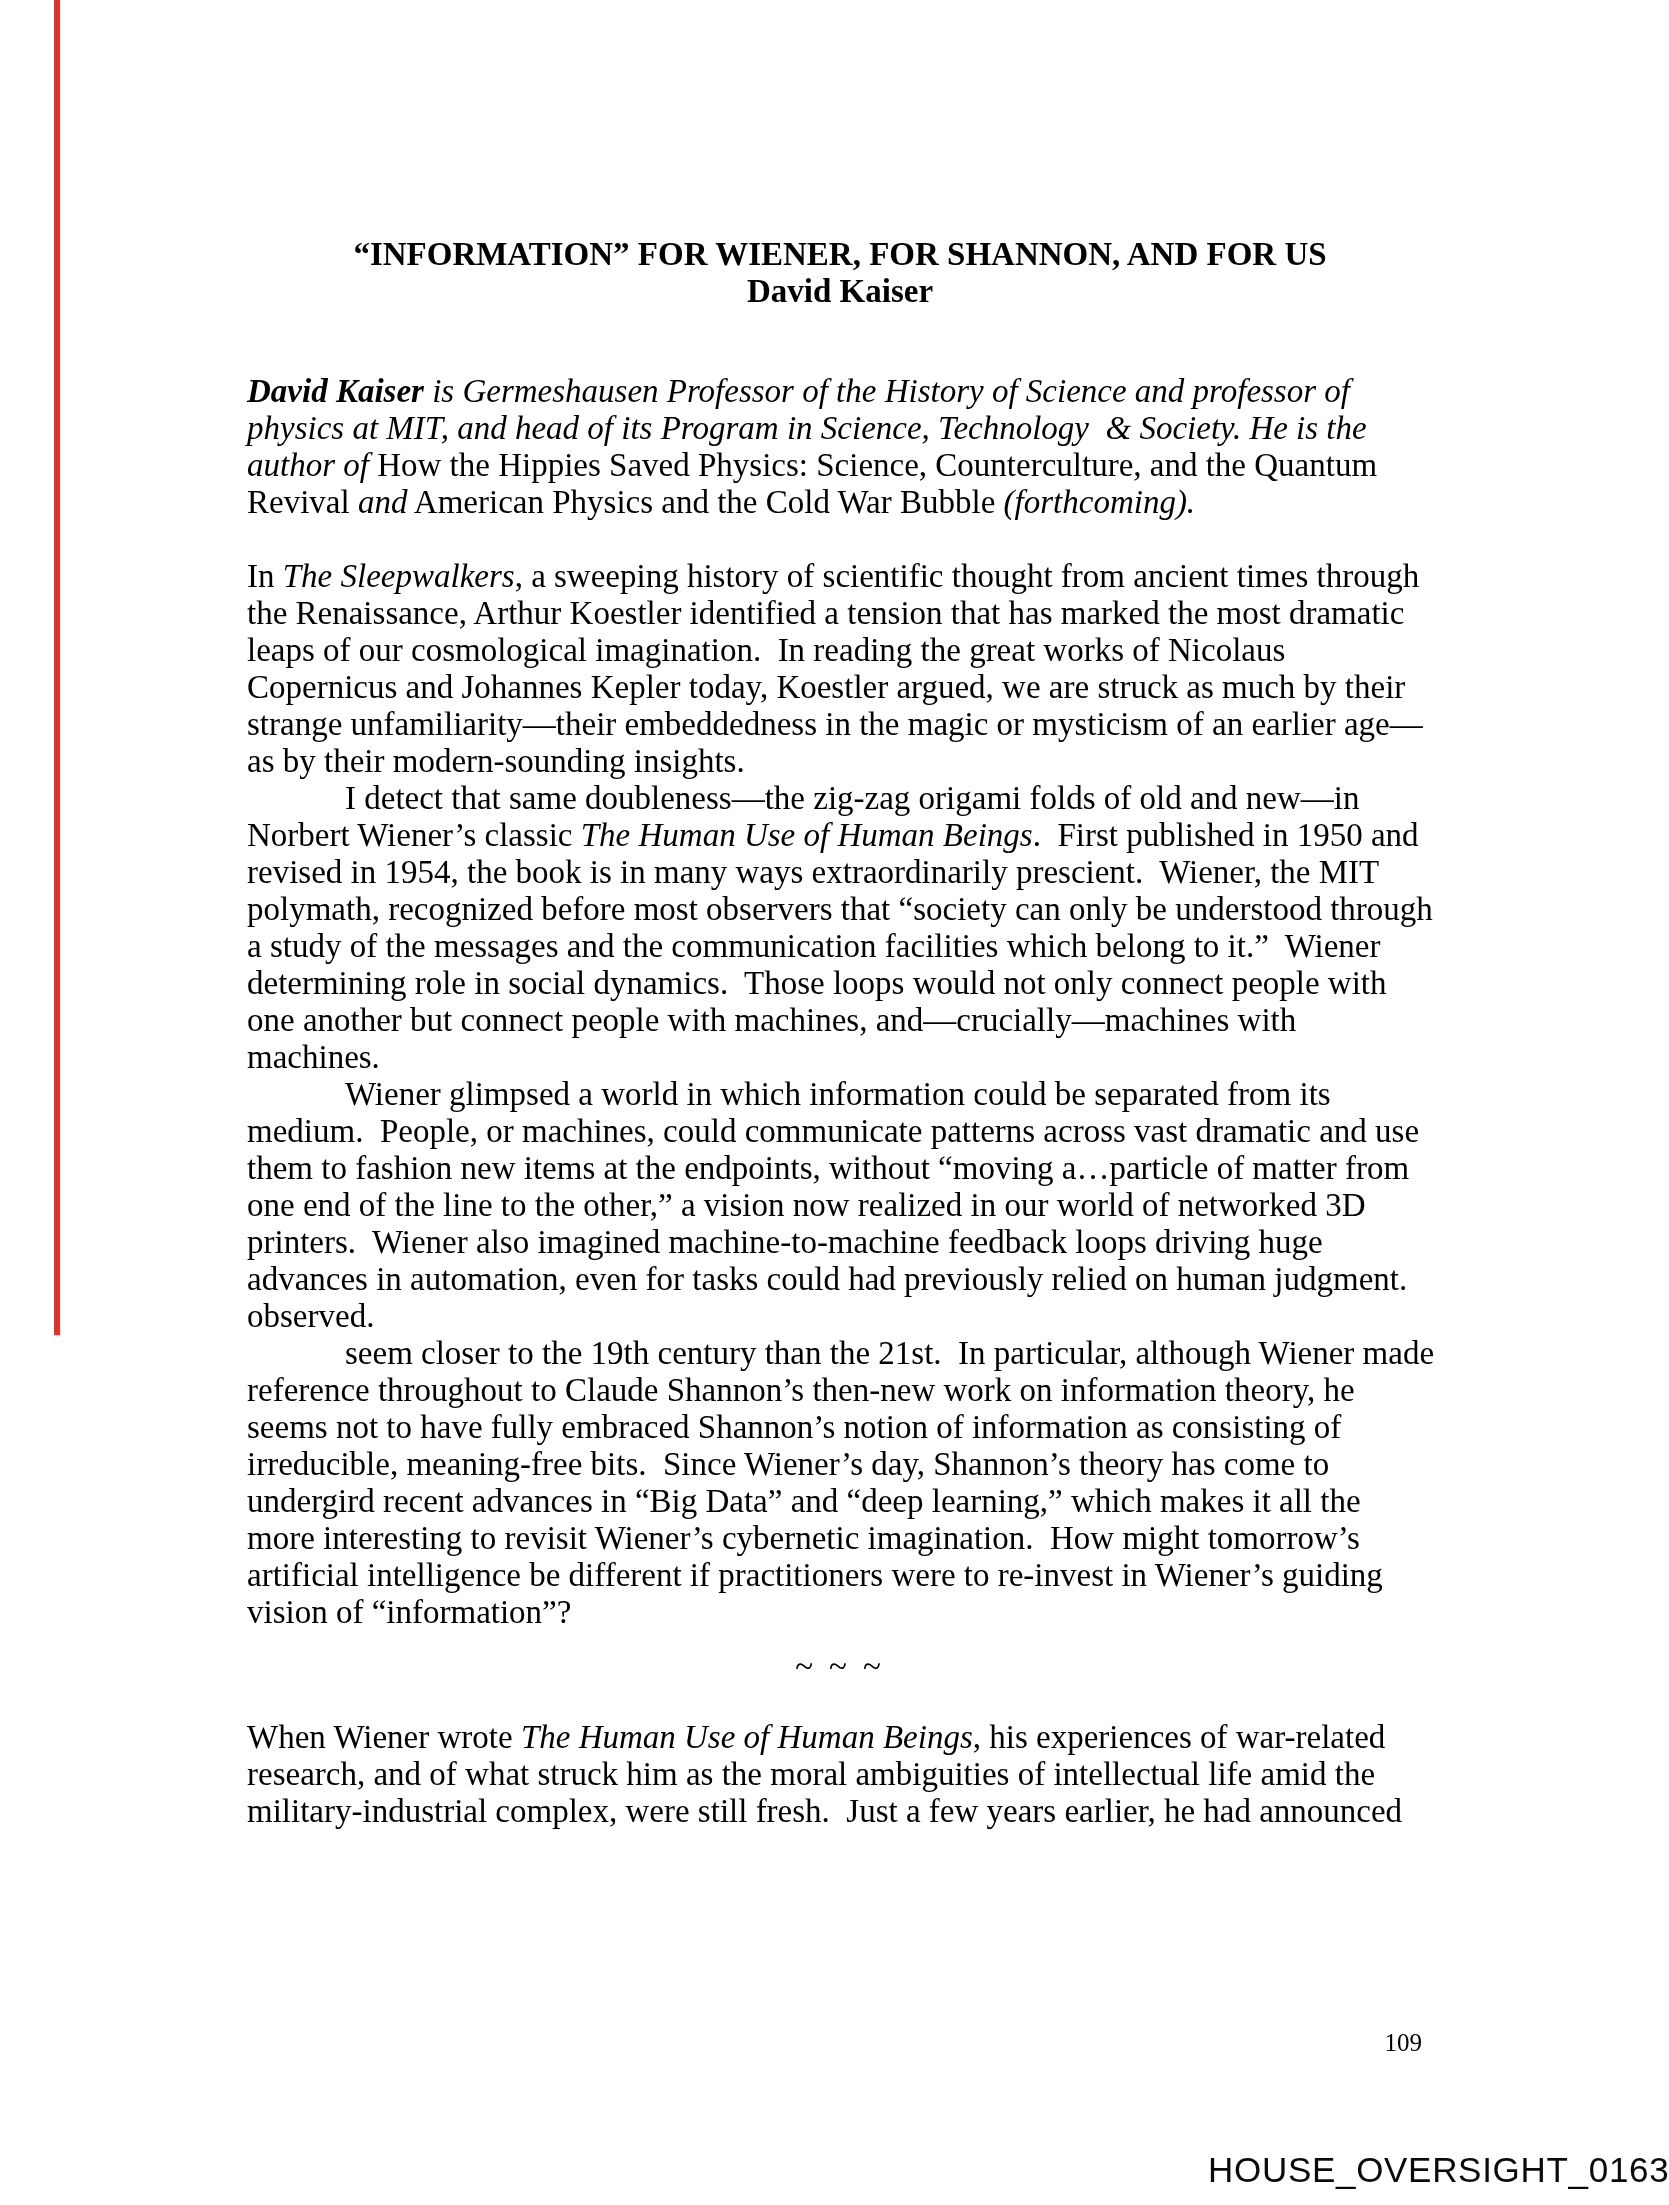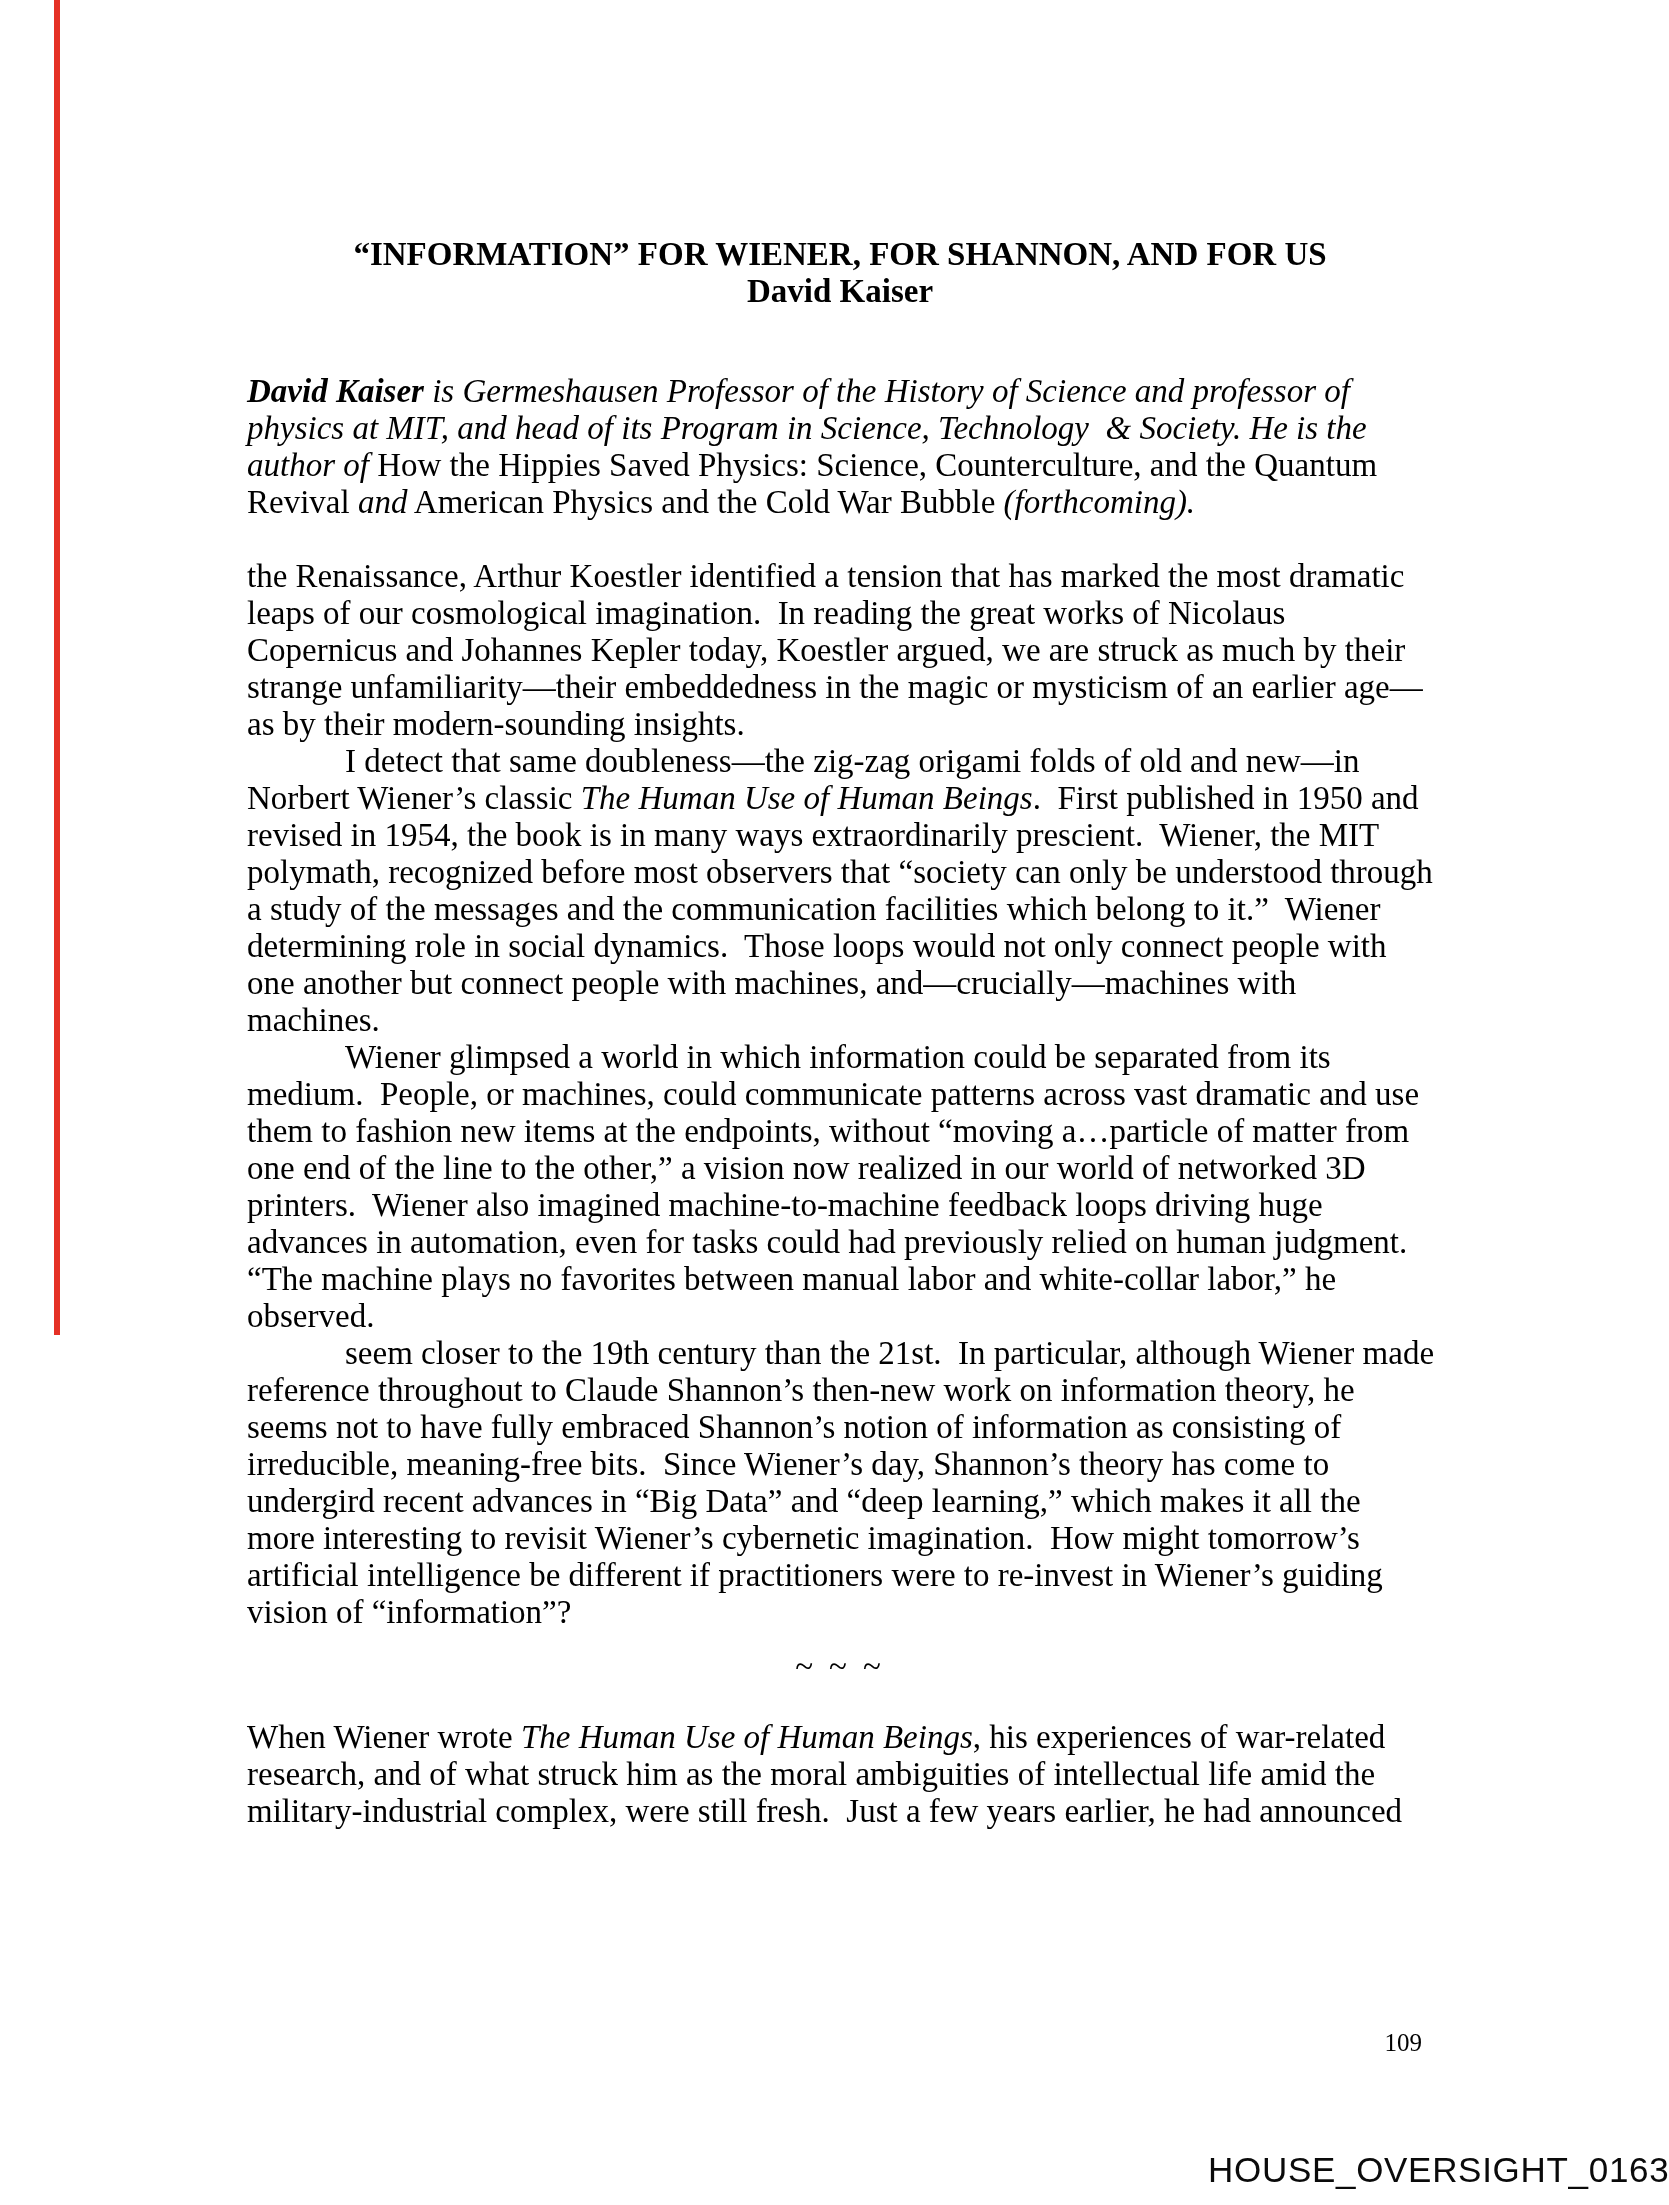--- a/index.html
+++ b/index.html
@@ -75,20 +75,21 @@
     </div>
 
     <div id="paragraphs">
         <div class="para">
           <div class="line"><span class="it bd">David Kaiser</span><span class="it"> is Germeshausen Professor of the History of Science and professor of</span></div>
           <div class="line"><span class="it">physics at MIT, and head of its Program in Science, Technology  &amp; Society. He is the</span></div>
           <div class="line"><span class="it">author of </span><span>How the Hippies Saved Physics: Science, Counterculture, and the Quantum</span></div>
           <div class="line"><span>Revival </span><span class="it">and</span><span> American Physics and the Cold War Bubble </span><span class="it">(forthcoming).</span></div>
         </div>
         <div class="para gap">
+          <div class="line"><span>In </span><span class="it">The Sleepwalkers</span><span>, a sweeping history of scientific thought from ancient times through</span></div>
           <div class="line"><span>the Renaissance, Arthur Koestler identified a tension that has marked the most dramatic</span></div>
           <div class="line"><span>leaps of our cosmological imagination.  In reading the great works of Nicolaus</span></div>
           <div class="line"><span>Copernicus and Johannes Kepler today, Koestler argued, we are struck as much by their</span></div>
           <div class="line"><span>strange unfamiliarity—their embeddedness in the magic or mysticism of an earlier age—</span></div>
           <div class="line"><span>as by their modern-sounding insights.</span></div>
         </div>
         <div class="para indent">
           <div class="line"><span>I detect that same doubleness—the zig-zag origami folds of old and new—in</span></div>
           <div class="line"><span>Norbert Wiener’s classic </span><span class="it">The Human Use of Human Beings</span><span>.  First published in 1950 and</span></div>
           <div class="line"><span>revised in 1954, the book is in many ways extraordinarily prescient.  Wiener, the MIT</span></div>
@@ -98,21 +99,20 @@
           <div class="line"><span>one another but connect people with machines, and—crucially—machines with</span></div>
           <div class="line"><span>machines.</span></div>
         </div>
         <div class="para indent">
           <div class="line"><span>Wiener glimpsed a world in which information could be separated from its</span></div>
           <div class="line"><span>medium.  People, or machines, could communicate patterns across vast dramatic and use</span></div>
           <div class="line"><span>them to fashion new items at the endpoints, without “moving a…particle of matter from</span></div>
           <div class="line"><span>one end of the line to the other,” a vision now realized in our world of networked 3D</span></div>
           <div class="line"><span>printers.  Wiener also imagined machine-to-machine feedback loops driving huge</span></div>
           <div class="line"><span>advances in automation, even for tasks could had previously relied on human judgment.</span></div>
-          <div class="line"><span>“The machine plays no favorites between manual labor and white-collar labor,” he</span></div>
           <div class="line"><span>observed.</span></div>
         </div>
         <div class="para indent">
           <div class="line"><span>seem closer to the 19th century than the 21st.  In particular, although Wiener made</span></div>
           <div class="line"><span>reference throughout to Claude Shannon’s then-new work on information theory, he</span></div>
           <div class="line"><span>seems not to have fully embraced Shannon’s notion of information as consisting of</span></div>
           <div class="line"><span>irreducible, meaning-free bits.  Since Wiener’s day, Shannon’s theory has come to</span></div>
           <div class="line"><span>undergird recent advances in “Big Data” and “deep learning,” which makes it all the</span></div>
           <div class="line"><span>more interesting to revisit Wiener’s cybernetic imagination.  How might tomorrow’s</span></div>
           <div class="line"><span>artificial intelligence be different if practitioners were to re-invest in Wiener’s guiding</span></div>

